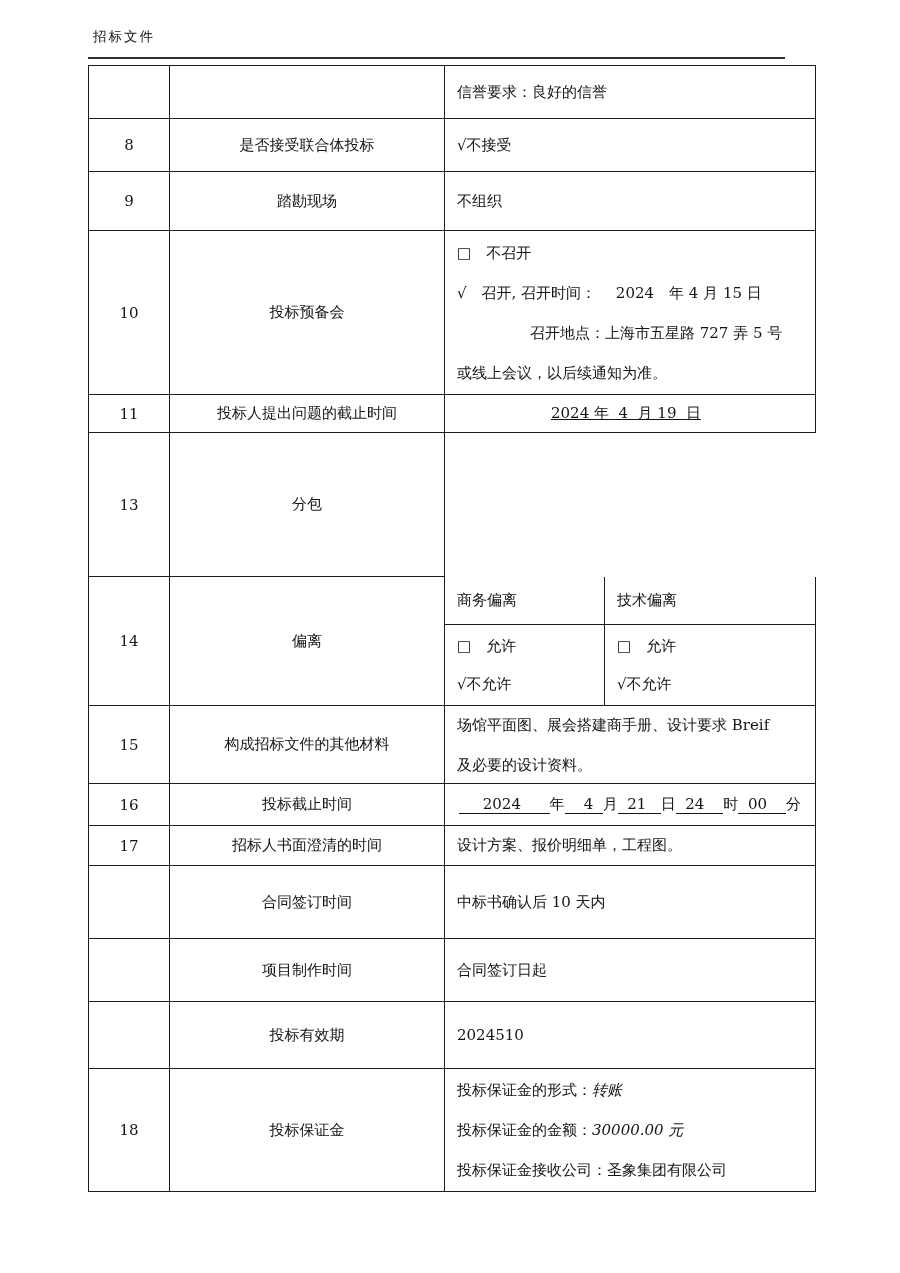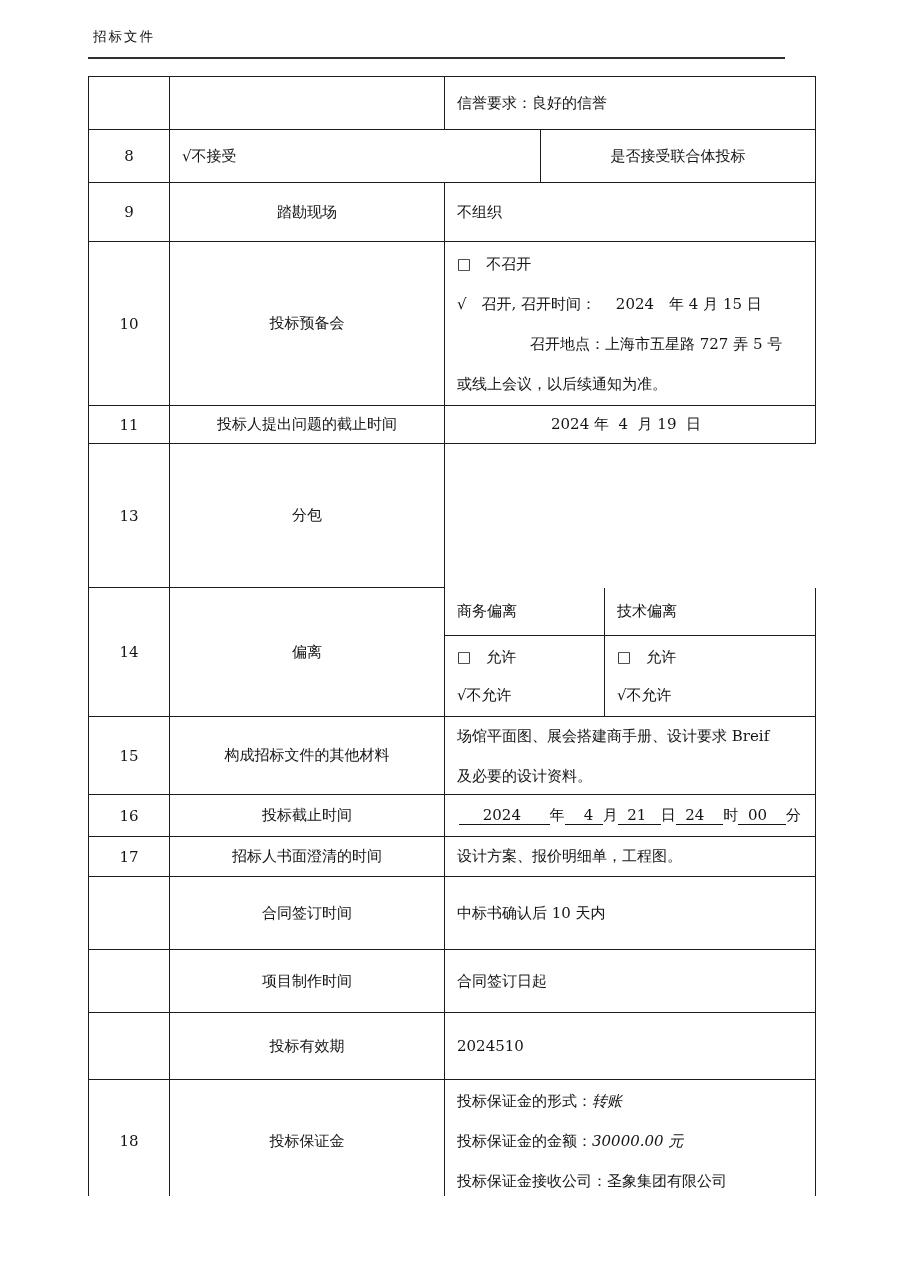--- a/index.html
+++ b/index.html
@@ -13,36 +13,36 @@
   .doc-header {
     position:absolute; left:93px; top:28px;
     font-size:13.5px; letter-spacing:2px; font-weight:500;
   }
   .header-rule {
     position:absolute; left:88px; top:57px;
     width:697px; height:2px; background:#2e2e2e;
   }
 
   .tbl {
-    position:absolute; left:88px; top:76px; width:727px;
+    position:absolute; left:88px; top:65px; width:727px;
     border-top:1px solid #1c1c1c; border-left:1px solid #1c1c1c;
     font-size:15px;
   }
   .row { display:flex; }
   .cell {
     border-right:1px solid #1c1c1c; border-bottom:1px solid #1c1c1c;
     box-sizing:border-box; overflow:hidden;
   }
   .c1 { width:81px; display:flex; align-items:center; justify-content:center; }
   .c2 { width:275px; display:flex; align-items:center; justify-content:center; text-align:center; padding:0 6px; }
   .c3 {
     flex:1; display:flex; flex-direction:column; justify-content:center;
     padding-left:12px; padding-right:8px; white-space:pre-wrap;
   }
-  .c3.center-val { align-items:center; text-align:left; padding-left:0; }
+  .c3.center-val { align-items:center; text-align:left; padding-left:0;text-decoration:underline; }
   .ml { line-height:40px; }
   .indent { padding-left:73px; }
 
   
   .h53{height:53px} .h59{height:59px} .h164{height:164px} .h38{height:38px}
   .h39{height:39px} .h144{height:144px} .h129{height:129px} .h78{height:78px}
   .h42{height:42px} .h40{height:40px} .h73{height:73px} .h63{height:63px}
   .h67{height:67px} .h123{height:123px}
 
   
@@ -71,22 +71,22 @@
   <div class="tbl">
 
     <div class="row">
       <div class="cell c1 h53"></div>
       <div class="cell c2 h53"></div>
       <div class="cell c3 h53">信誉要求：良好的信誉</div>
     </div>
 
     <div class="row">
       <div class="cell c1 h53">8</div>
+      <div class="cell c2 h53">是否接受联合体投标</div>
       <div class="cell c3 h53">√不接受</div>
-      <div class="cell c2 h53">是否接受联合体投标</div>
     </div>
 
     <div class="row">
       <div class="cell c1 h59">9</div>
       <div class="cell c2 h59">踏勘现场</div>
       <div class="cell c3 h59">不组织</div>
     </div>
 
     <div class="row">
       <div class="cell c1 h164">10</div>

